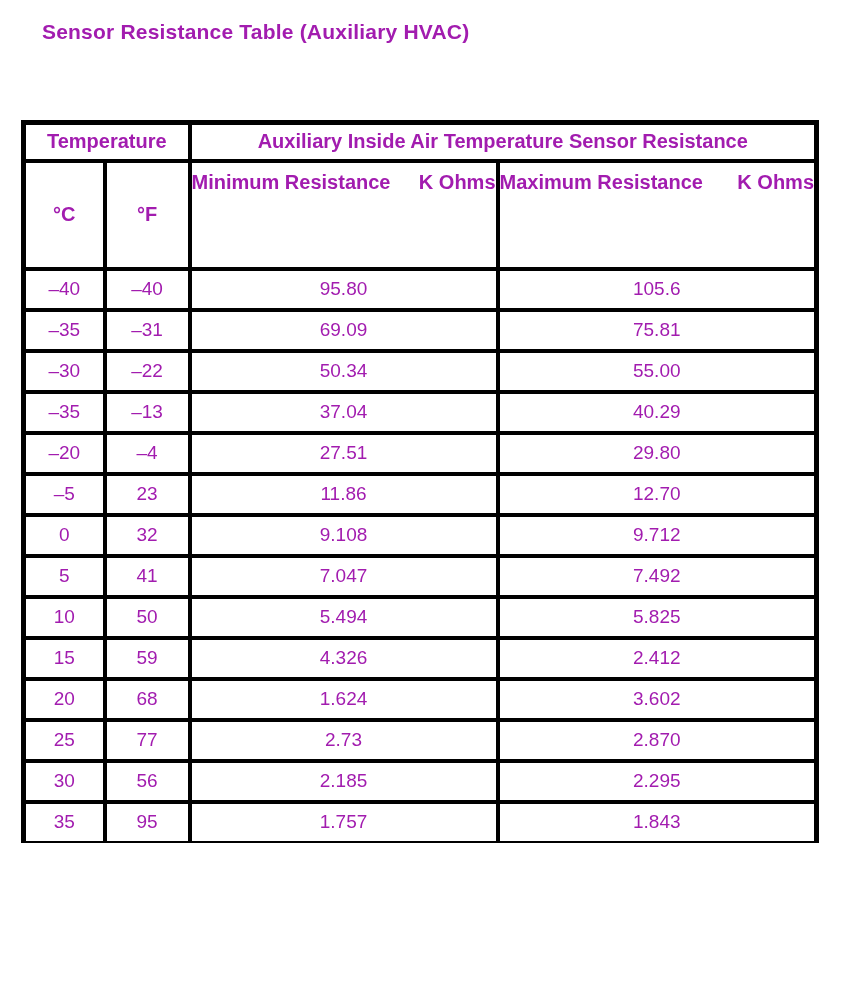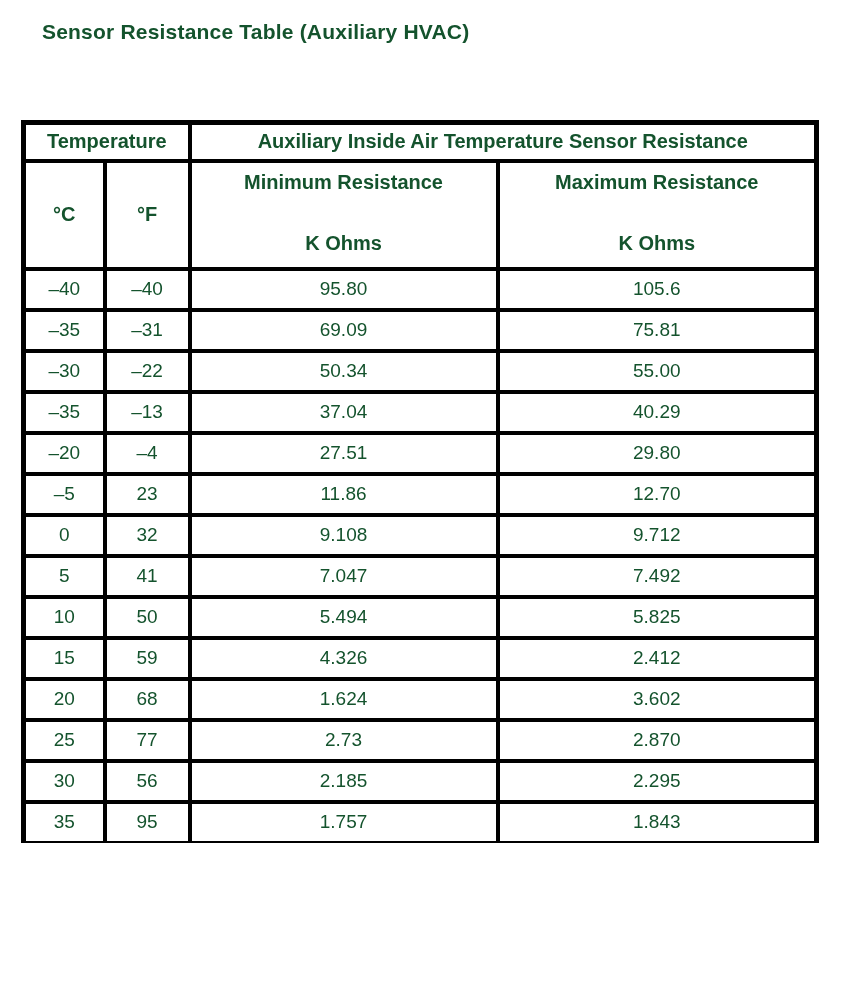--- a/index.html
+++ b/index.html
@@ -3,21 +3,21 @@
 <meta charset="utf-8">
 <style>
   * { margin: 0; padding: 0; box-sizing: border-box; }
   html, body { background: #ffffff; }
   .page {
     position: relative;
     width: 864px;
     height: 843px;
     background: #ffffff;
     font-family: "Liberation Sans", sans-serif;
-    color: #14532d;
+    color: #a21caf;
     overflow: hidden;
   }
   .page-title {
     position: absolute;
     left: 42px;
     top: 20px;
     font-size: 21px;
     font-weight: bold;
     letter-spacing: 0.2px;
     white-space: nowrap;
@@ -49,21 +49,21 @@
     font-weight: bold;
     white-space: nowrap;
   }
   tr.sub-header-row th {
     height: 108px;
     font-size: 20px;
     font-weight: bold;
   }
   .stacked-header {
     display: flex;
-    flex-direction: column;
+    flex-direction: row;
     justify-content: space-between;
     height: 100px;
     padding: 6px 0 10px 0;
   }
   tbody td {
     height: 41px;
     font-size: 19px;
     font-weight: normal;
     white-space: nowrap;
   }

